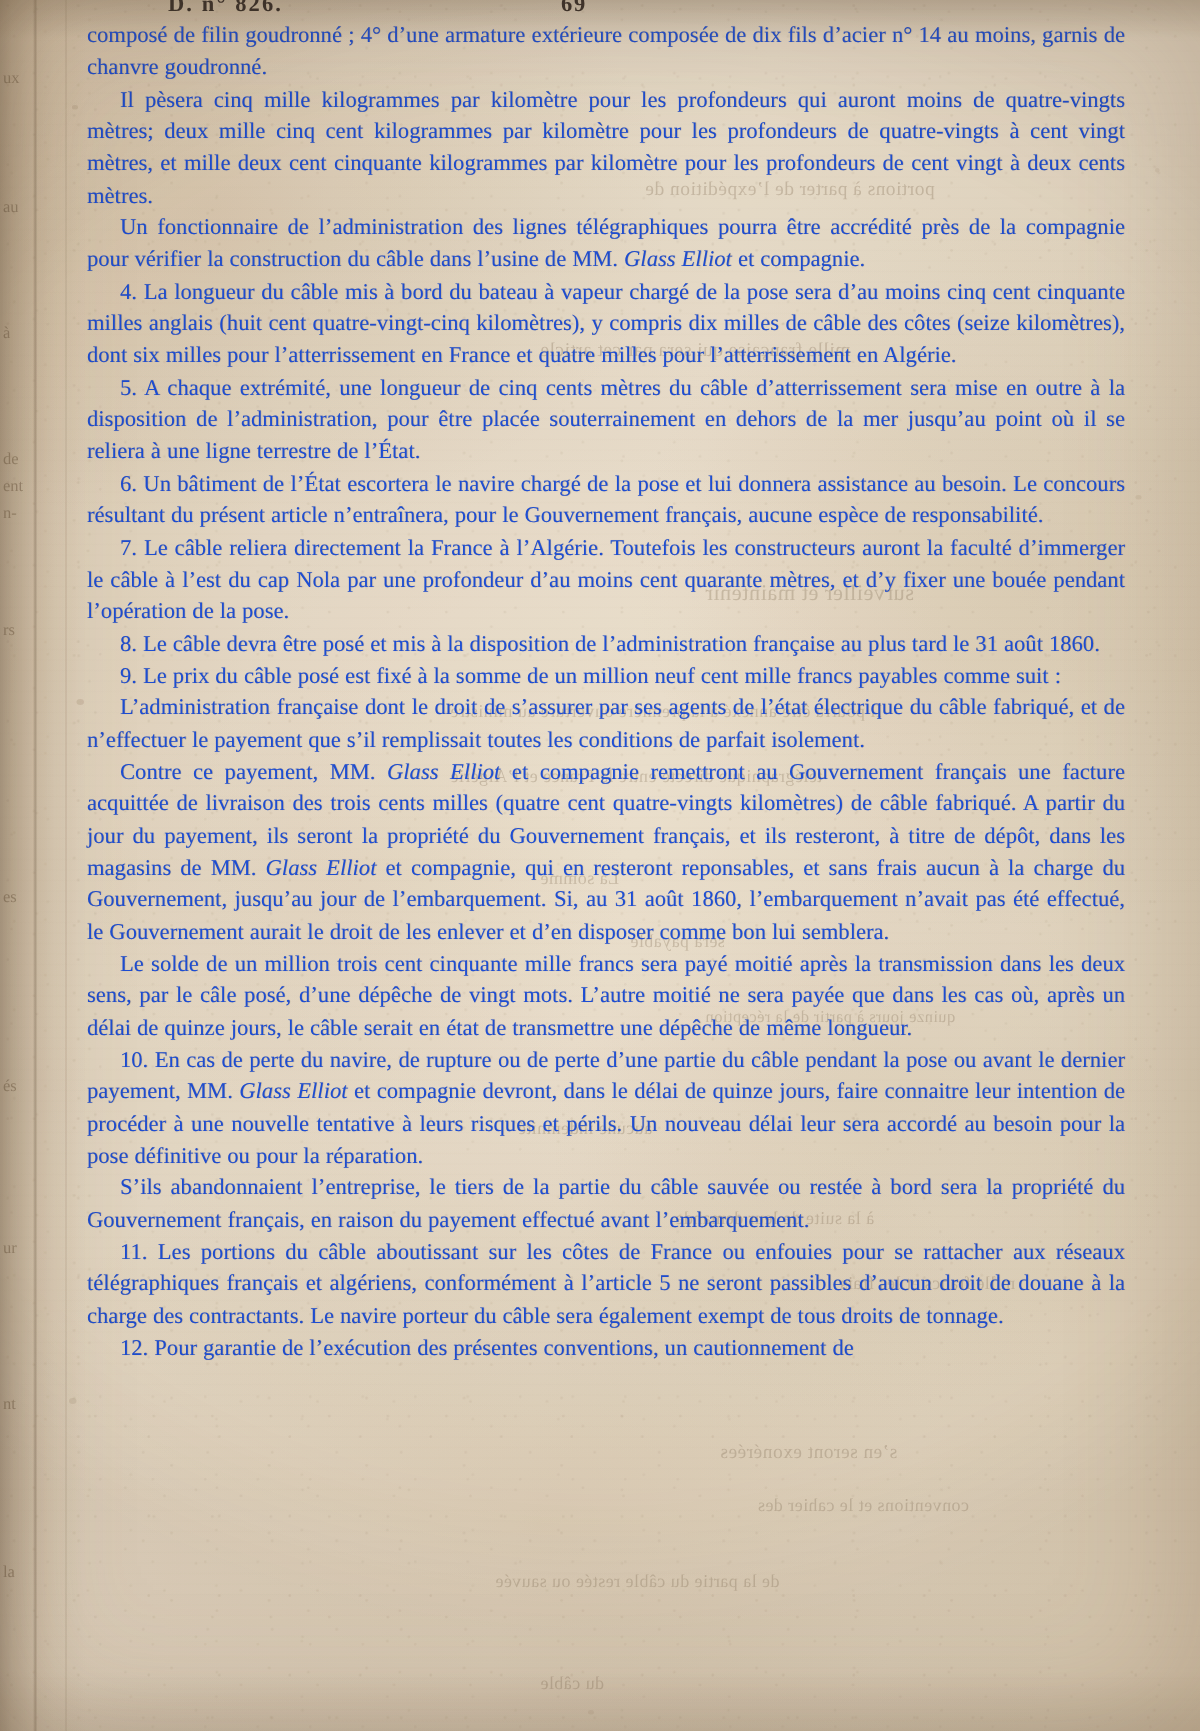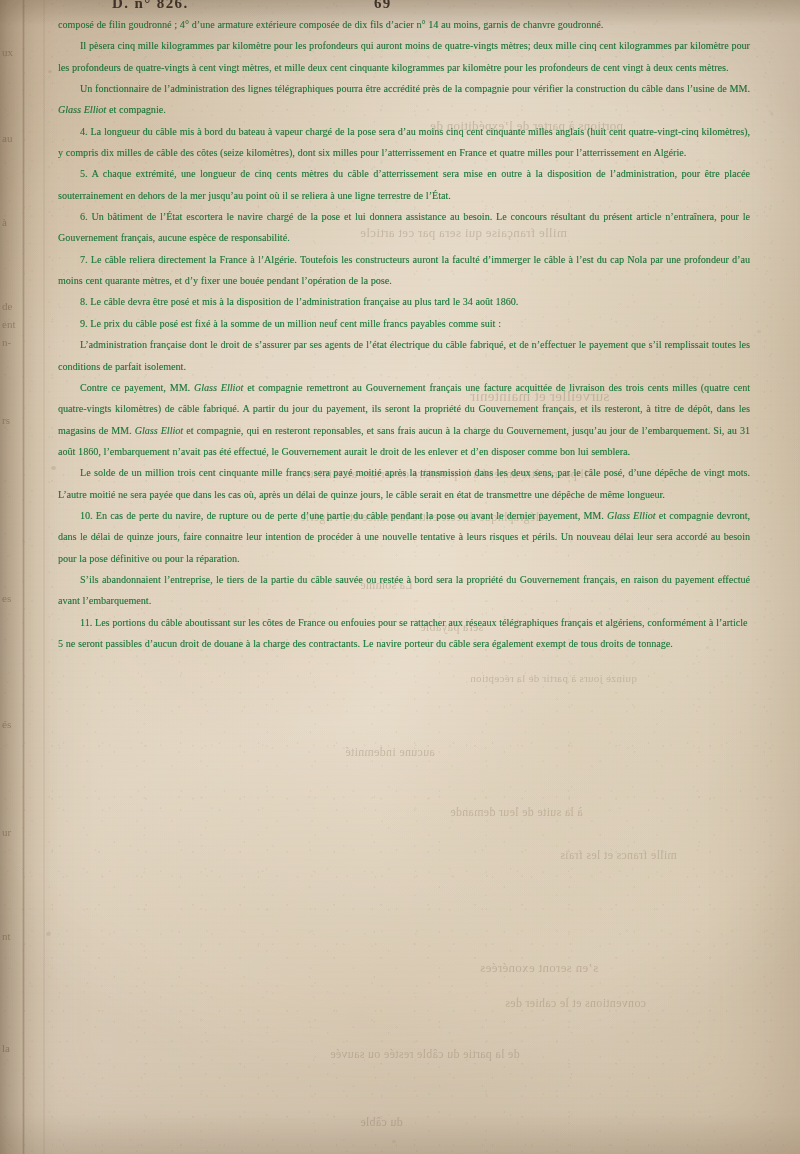--- a/index.html
+++ b/index.html
@@ -137,22 +137,22 @@
     color: #3a3029;
     font-weight: 600;
   }
 
   
   .text-col {
     position: absolute;
     left: 58px;
     top: 14px;
     width: 692px;
-    color: #15803d;
-    font-size: 10px;
+    color: #1d4ed8;
+    font-size: 15px;
     line-height: 21.35px;
     text-align: justify;
     text-justify: inter-word;
     letter-spacing: 0.04px;
     word-spacing: 0.2px;
   }
 
   .para {
     margin: 0;
     text-indent: 22px;
@@ -263,26 +263,27 @@
   </div>
 
   <div class="text-col" id="body-col">
       <p class="para cont">composé de filin goudronné ; 4° d’une armature extérieure composée de dix fils d’acier n° 14 au moins, garnis de chanvre goudronné.</p>
       <p class="para">Il pèsera cinq mille kilogrammes par kilomètre pour les profondeurs qui auront moins de quatre-vingts mètres; deux mille cinq cent kilogrammes par kilomètre pour les profondeurs de quatre-vingts à cent vingt mètres, et mille deux cent cinquante kilogrammes par kilomètre pour les profondeurs de cent vingt à deux cents mètres.</p>
       <p class="para">Un fonctionnaire de l’administration des lignes télégraphiques pourra être accrédité près de la compagnie pour vérifier la construction du câble dans l’usine de MM. <i>Glass Elliot</i> et compagnie.</p>
       <p class="para">4. La longueur du câble mis à bord du bateau à vapeur chargé de la pose sera d’au moins cinq cent cinquante milles anglais (huit cent quatre-vingt-cinq kilomètres), y compris dix milles de câble des côtes (seize kilomètres), dont six milles pour l’atterrissement en France et quatre milles pour l’atterrissement en Algérie.</p>
       <p class="para">5. A chaque extrémité, une longueur de cinq cents mètres du câble d’atterrissement sera mise en outre à la disposition de l’administration, pour être placée souterrainement en dehors de la mer jusqu’au point où il se reliera à une ligne terrestre de l’État.</p>
       <p class="para">6. Un bâtiment de l’État escortera le navire chargé de la pose et lui donnera assistance au besoin. Le concours résultant du présent article n’entraînera, pour le Gouvernement français, aucune espèce de responsabilité.</p>
       <p class="para">7. Le câble reliera directement la France à l’Algérie. Toutefois les constructeurs auront la faculté d’immerger le câble à l’est du cap Nola par une profondeur d’au moins cent quarante mètres, et d’y fixer une bouée pendant l’opération de la pose.</p>
-      <p class="para">8. Le câble devra être posé et mis à la disposition de l’administration française au plus tard le 34 août 1860.</p>
+      <p class="para">8. Le câble devra être posé et mis à la disposition de l’administration française au plus tard le 31 août 1860.</p>
       <p class="para">9. Le prix du câble posé est fixé à la somme de un million neuf cent mille francs payables comme suit :</p>
       <p class="para">L’administration française dont le droit de s’assurer par ses agents de l’état électrique du câble fabriqué, et de n’effectuer le payement que s’il remplissait toutes les conditions de parfait isolement.</p>
       <p class="para">Contre ce payement, MM. <i>Glass Elliot</i> et compagnie remettront au Gouvernement français une facture acquittée de livraison des trois cents milles (quatre cent quatre-vingts kilomètres) de câble fabriqué. A partir du jour du payement, ils seront la propriété du Gouvernement français, et ils resteront, à titre de dépôt, dans les magasins de MM. <i>Glass Elliot</i> et compagnie, qui en resteront reponsables, et sans frais aucun à la charge du Gouvernement, jusqu’au jour de l’embarquement. Si, au 31 août 1860, l’embarquement n’avait pas été effectué, le Gouvernement aurait le droit de les enlever et d’en disposer comme bon lui semblera.</p>
       <p class="para">Le solde de un million trois cent cinquante mille francs sera payé moitié après la transmission dans les deux sens, par le câle posé, d’une dépêche de vingt mots. L’autre moitié ne sera payée que dans les cas où, après un délai de quinze jours, le câble serait en état de transmettre une dépêche de même longueur.</p>
       <p class="para">10. En cas de perte du navire, de rupture ou de perte d’une partie du câble pendant la pose ou avant le dernier payement, MM. <i>Glass Elliot</i> et compagnie devront, dans le délai de quinze jours, faire connaitre leur intention de procéder à une nouvelle tentative à leurs risques et périls. Un nouveau délai leur sera accordé au besoin pour la pose définitive ou pour la réparation.</p>
       <p class="para">S’ils abandonnaient l’entreprise, le tiers de la partie du câble sauvée ou restée à bord sera la propriété du Gouvernement français, en raison du payement effectué avant l’embarquement.</p>
       <p class="para">11. Les portions du câble aboutissant sur les côtes de France ou enfouies pour se rattacher aux réseaux télégraphiques français et algériens, conformément à l’article 5 ne seront passibles d’aucun droit de douane à la charge des contractants. Le navire porteur du câble sera également exempt de tous droits de tonnage.</p>
+      <p class="para">12. Pour garantie de l’exécution des présentes conventions, un cautionnement de</p>
     </div>
 
   <div class="banding"></div>
   <div class="scan-tone"></div>
   <div class="vignette"></div>
 </div>
 
 </body></html>

